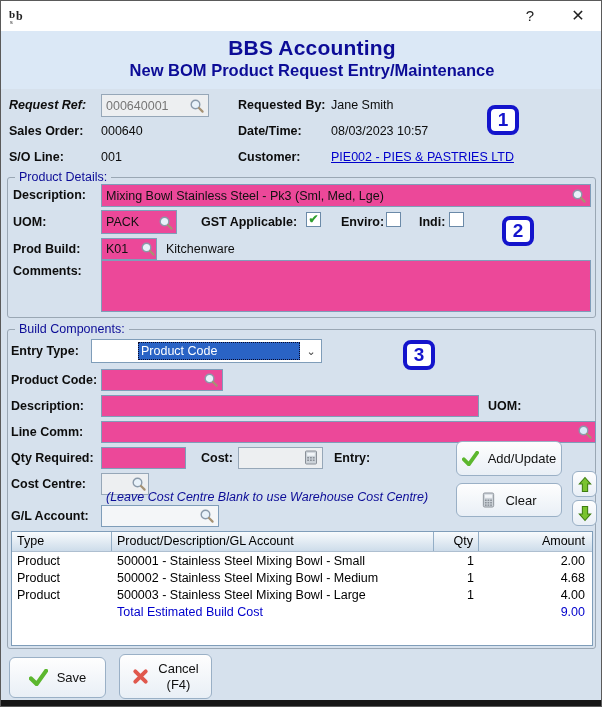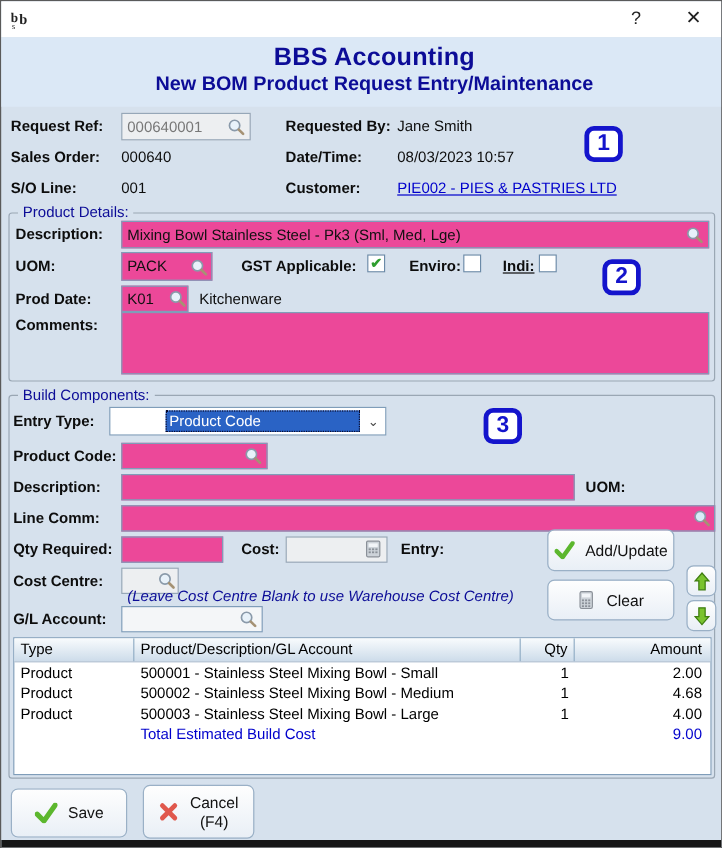--- a/index.html
+++ b/index.html
@@ -80,21 +80,21 @@
     </svg>
     <span class="tbtn help">?</span>
     <span class="tbtn close">✕</span>
   </div>
 
   <div class="headerband">
     <div class="h1">BBS Accounting</div>
     <div class="h2">New BOM Product Request Entry/Maintenance</div>
   </div>
 
-  <span class="lbl" style="left:8px; top:97px;">Request Ref:</span>
+  <span class="lbl" style="left:8px; top:97px;font-style:italic;">Request Ref:</span>
   <input class="inp dis" style="left: 100px; top: 93px; width: 108px; height: 23px;" disabled="" value="000640001">
   <svg class="magbtn" style="left:188px; top:97px;" viewBox="0 0 16 16">
       <circle cx="6.5" cy="6.5" r="4.3" fill="#e8f2fa" stroke="#8a9aaa" stroke-width="1.4"></circle>
       <line x1="10" y1="10" x2="13.6" y2="13.6" stroke="#a59274" stroke-width="2.2" stroke-linecap="round"></line>
     </svg>
   <span class="lbl" style="left:237px; top:97px;">Requested By:</span>
   <span class="val" style="left:330px; top:97px;">Jane Smith</span>
 
   <span class="lbl" style="left:8px; top:123px;">Sales Order:</span>
   <span class="val" style="left:100px; top:123px;">000640</span>
@@ -122,26 +122,26 @@
   <input class="inp" style="left: 100px; top: 209px; width: 76px; height: 24px;" value="PACK">
   <svg class="magbtn" style="left:157px; top:214px;" viewBox="0 0 16 16">
       <circle cx="6.5" cy="6.5" r="4.3" fill="#e8f2fa" stroke="#8a9aaa" stroke-width="1.4"></circle>
       <line x1="10" y1="10" x2="13.6" y2="13.6" stroke="#a59274" stroke-width="2.2" stroke-linecap="round"></line>
     </svg>
 
   <span class="lbl" style="left:200px; top:214px;">GST Applicable:</span>
   <span class="cb" style="left:305px; top:211px;"><span>✔</span></span>
   <span class="lbl" style="left:340px; top:214px;">Enviro:</span>
   <span class="cb" style="left:385px; top:211px;"></span>
-  <span class="lbl" style="left:418px; top:214px;text-decoration:underline;">Indi:</span>
+  <span class="lbl" style="left:418px; top:214px;">Indi:</span>
   <span class="cb" style="left:448px; top:211px;"></span>
 
   <div class="marker" style="left:501px; top:215px;">2</div>
 
-  <span class="lbl" style="left:12px; top:241px;">Prod Date:</span>
+  <span class="lbl" style="left:12px; top:241px;">Prod Build:</span>
   <input class="inp" style="left: 100px; top: 237px; width: 56px; height: 22px;" value="K01">
   <svg class="magbtn" style="left:139px; top:240px;" viewBox="0 0 16 16">
       <circle cx="6.5" cy="6.5" r="4.3" fill="#e8f2fa" stroke="#8a9aaa" stroke-width="1.4"></circle>
       <line x1="10" y1="10" x2="13.6" y2="13.6" stroke="#a59274" stroke-width="2.2" stroke-linecap="round"></line>
     </svg>
   <span class="val" style="left:165px; top:241px;">Kitchenware</span>
 
   <span class="lbl" style="left:12px; top:263px;">Comments:</span>
   <textarea class="inp" style="left: 100px; top: 259px; width: 490px; height: 52px; resize: none;"></textarea>
 

